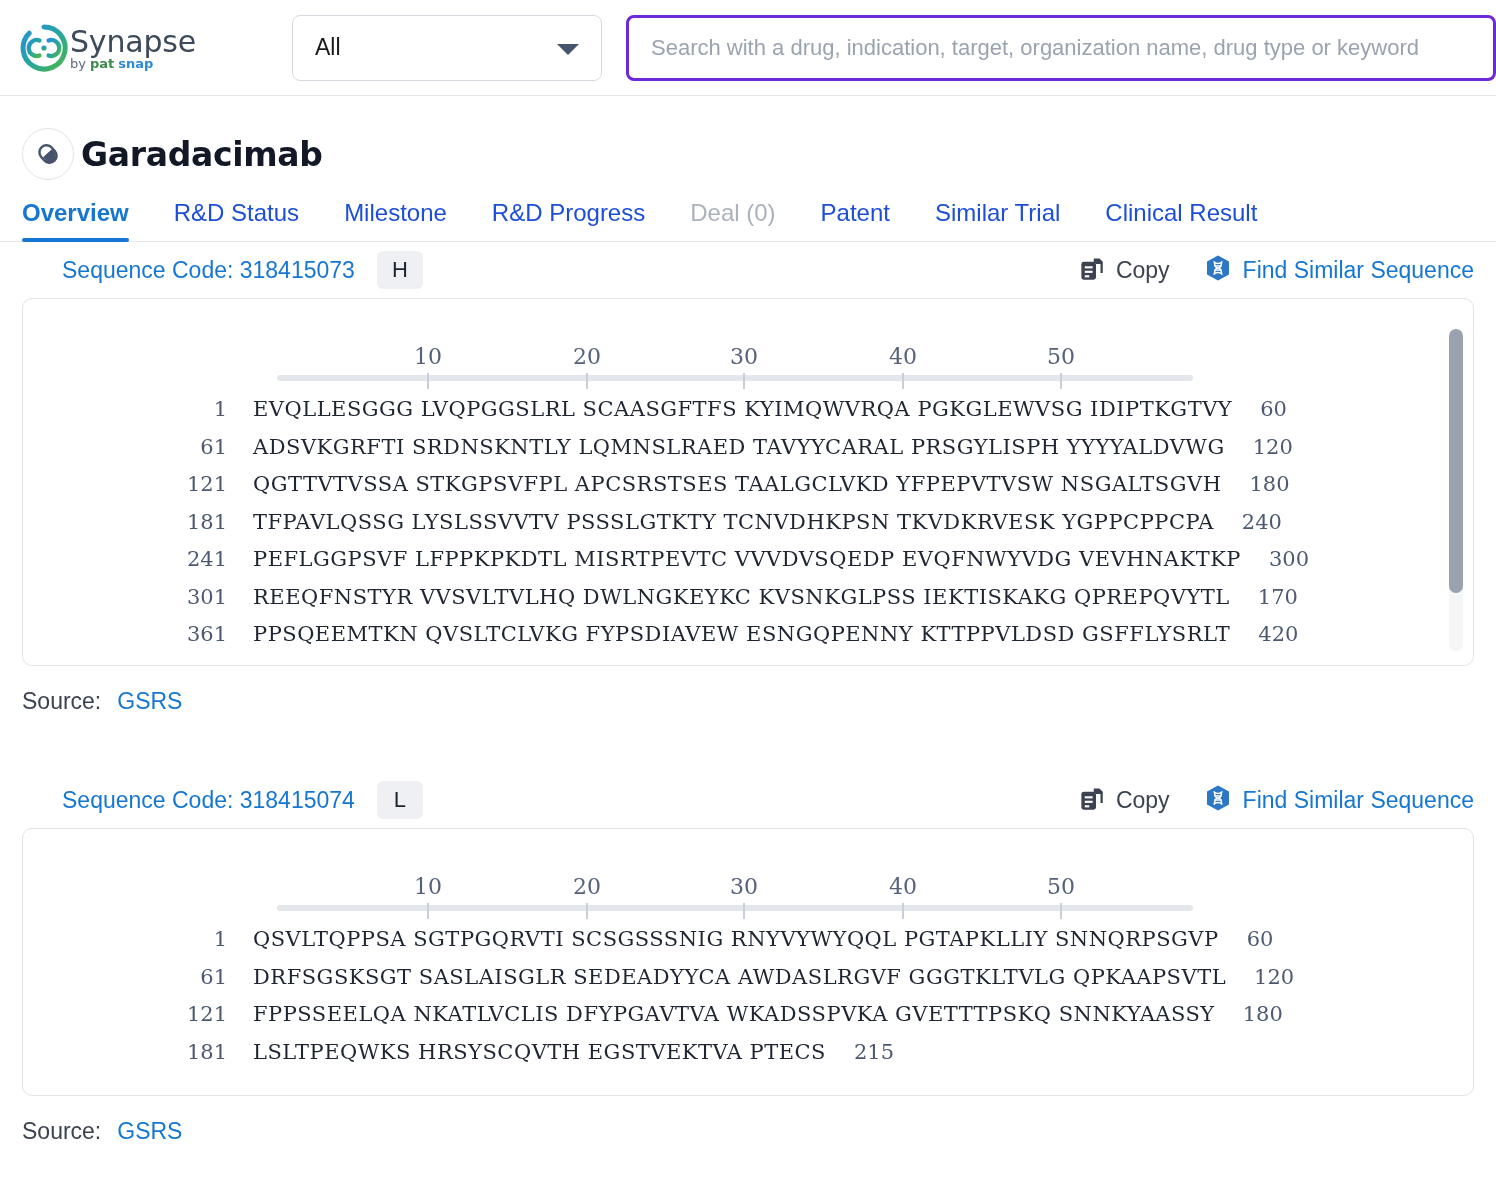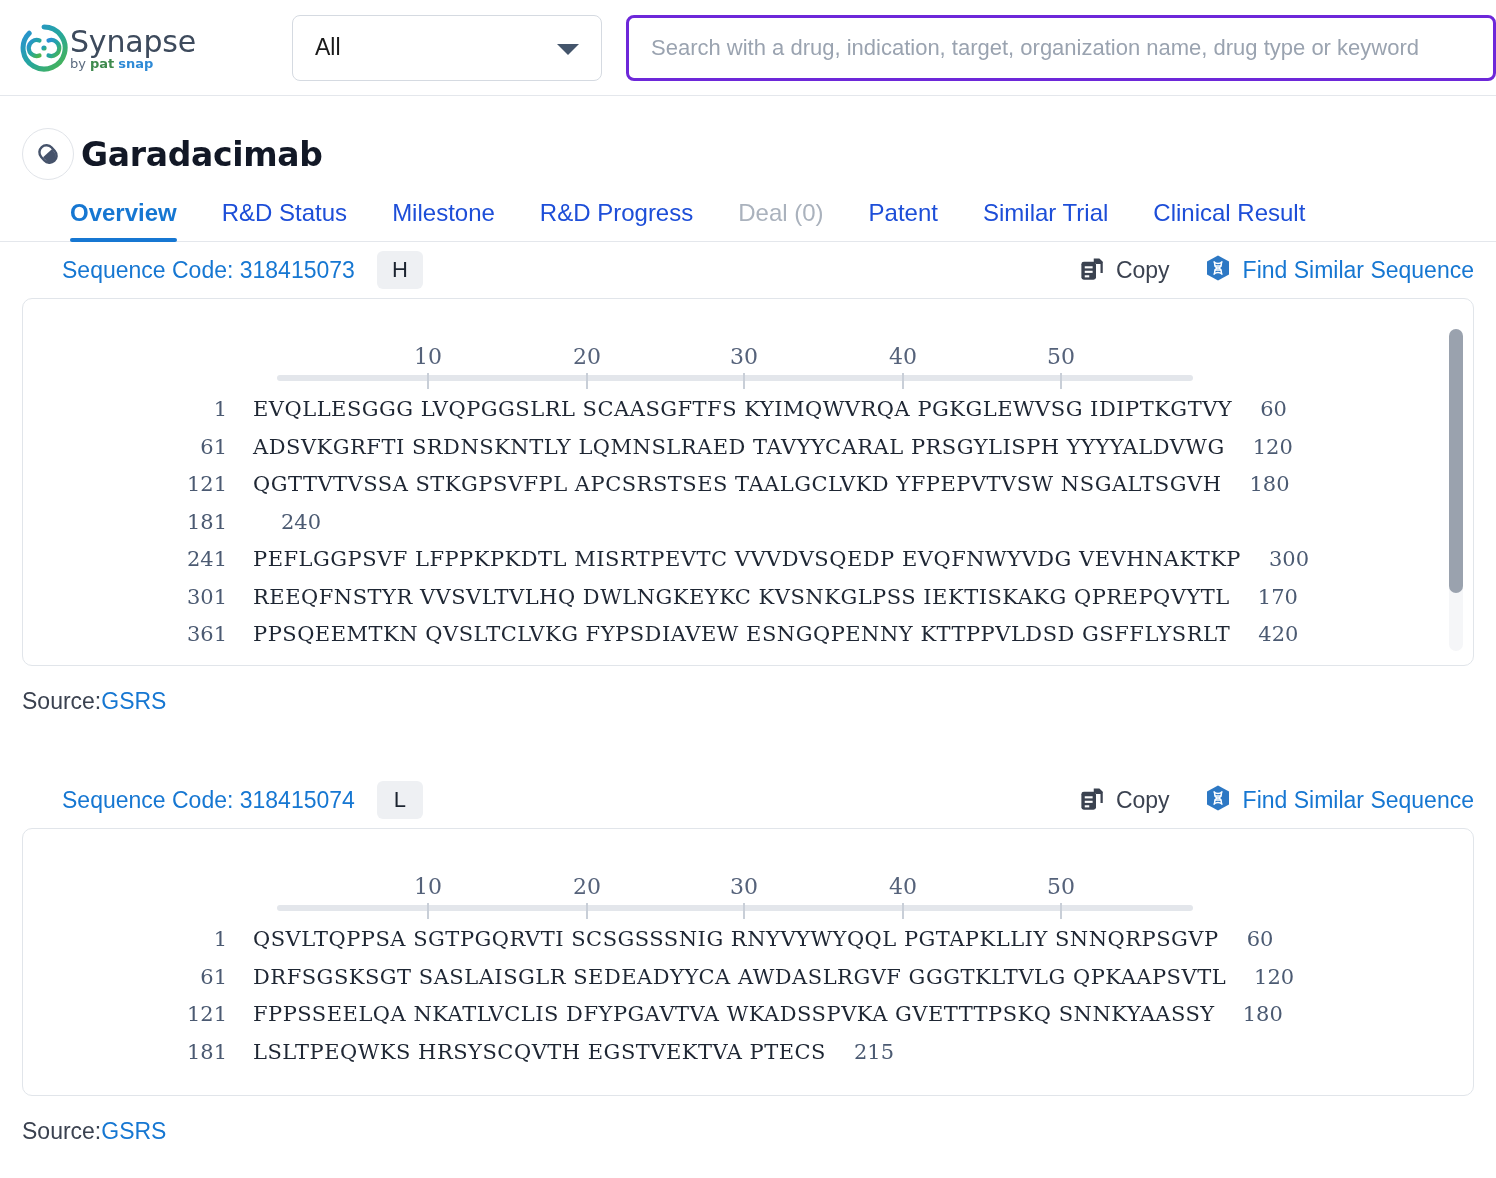--- a/index.html
+++ b/index.html
@@ -102,21 +102,21 @@
   }
   .tab {
     font-size: 24px; color: #1d4ed8;
     padding: 0 23px 14px 0;
     margin-right: 22px;
     position: relative;
     cursor: pointer;
     white-space: nowrap;
   }
   .tab:first-child { padding-left: 0; }
-  .tab.active { color: #1677d2; font-weight: 700; margin-left: 48px; }
+  .tab.active { color: #1677d2; font-weight: 700; }
   .tab.active::after {
     content: ""; position: absolute;
     left: 0; right: 23px; bottom: -1px; height: 4px;
     background: #1677d2; border-radius: 2px;
   }
   .tab.disabled { color: #aab2bd; }
 
   
   .seq-block { padding: 0 22px; }
   .seq-head {
@@ -204,21 +204,21 @@
     width: 14px;
     background: #f5f6f8; border-radius: 7px;
   }
   .seq-thumb {
     position: absolute; left: 0; top: 0;
     width: 14px; height: 82%;
     background: #9aa2ae; border-radius: 7px;
   }
 
   .source-row {
-    display: flex; align-items: center; 
+    display: flex; align-items: center; gap: 16px;
     padding: 18px 0 0 22px;
     height: 52px;
   }
   .source-label { font-size: 23px; color: #3b4250; }
   .source-link { font-size: 23px; color: #1677d2; cursor: pointer; }
 
   .gap { height: 54px; }
 </style>
 </head>
 <body>
@@ -344,20 +344,21 @@
           <span class="seq-body">ADSVKGRFTI SRDNSKNTLY LQMNSLRAED TAVYYCARAL PRSGYLISPH YYYYALDVWG</span>
           <span class="seq-end">120</span>
         </div>
         <div class="seq-row">
           <span class="seq-start">121</span>
           <span class="seq-body">QGTTVTVSSA STKGPSVFPL APCSRSTSES TAALGCLVKD YFPEPVTVSW NSGALTSGVH</span>
           <span class="seq-end">180</span>
         </div>
         <div class="seq-row">
           <span class="seq-start">181</span>
+          <span class="seq-body">TFPAVLQSSG LYSLSSVVTV PSSSLGTKTY TCNVDHKPSN TKVDKRVESK YGPPCPPCPA</span>
           <span class="seq-end">240</span>
         </div>
         <div class="seq-row">
           <span class="seq-start">241</span>
           <span class="seq-body">PEFLGGPSVF LFPPKPKDTL MISRTPEVTC VVVDVSQEDP EVQFNWYVDG VEVHNAKTKP</span>
           <span class="seq-end">300</span>
         </div>
         <div class="seq-row">
           <span class="seq-start">301</span>
           <span class="seq-body">REEQFNSTYR VVSVLTVLHQ DWLNGKEYKC KVSNKGLPSS IEKTISKAKG QPREPQVYTL</span>

